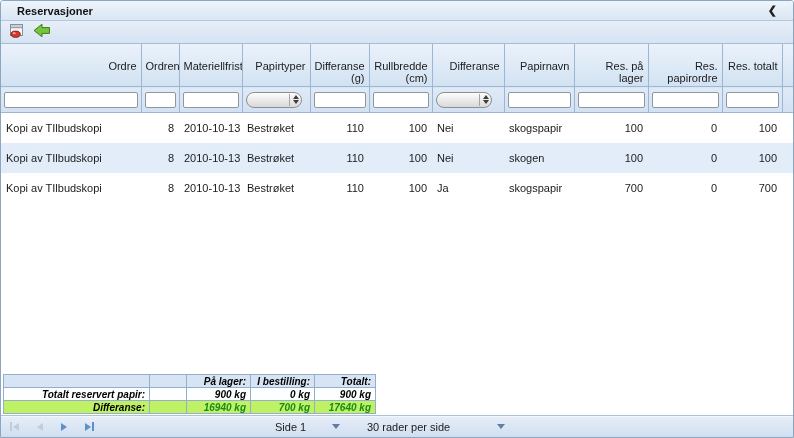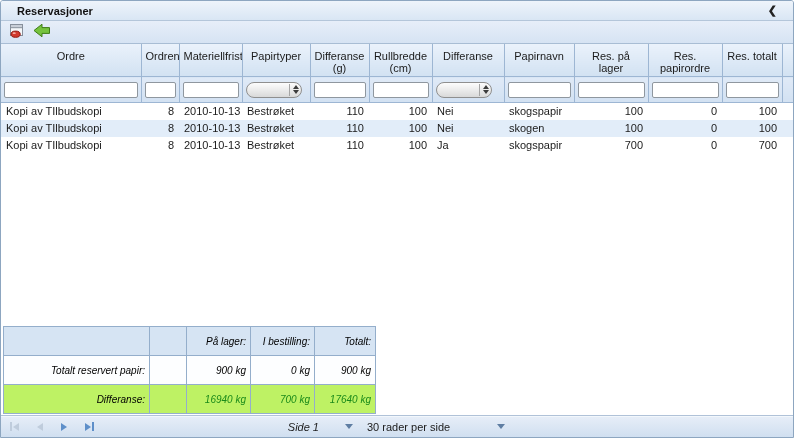--- a/index.html
+++ b/index.html
@@ -24,53 +24,53 @@
     border-bottom:1px solid #a8bdd4;
     display:flex; align-items:center; gap:7px; padding:0 7px;
   }
   .toolbtn { border:none; background:transparent; padding:0; margin:0; width:18px; height:17px; display:flex; align-items:center; justify-content:center; cursor:pointer; }
   
   .grid-area { flex:1 1 auto; position:relative; background:#fff; overflow:hidden; }
   table.grid { width:792px; table-layout:fixed; border-collapse:collapse; font-size:11px; color:#1b1b1b; }
   table.grid th {
     background:linear-gradient(#eaf2fb,#d2e2f2);
     border-right:1px solid #9db6d3; border-bottom:1px solid #9db6d3;
-    height:26px; vertical-align:top; padding:6px 4px 0 4px;
-    font-weight:normal; text-align:center; overflow:hidden; white-space:normal;
+    height:26px; vertical-align:top; padding:16px 4px 0 4px;
+    font-weight:normal; text-align:right; overflow:hidden; white-space:normal;
   }
   table.grid th.gut { border-right:none; }
   tr.filter-row td {
     background:linear-gradient(#e0eaf7,#d2e1f2);
     border-right:1px solid #9db6d3; border-bottom:1px solid #9db6d3;
     height:25px; padding:0 3px; vertical-align:middle; overflow:hidden;
   }
   tr.filter-row td.gut { border-right:none; }
   .flt { width:100%; box-sizing:border-box; height:16px; border:1px solid #8f979f; border-radius:2px; background:#fff; font-size:10px; padding:0 2px; }
   .pill {
     width:92%; max-width:56px; height:16px; box-sizing:border-box;
     border:1px solid #8f8f8f; border-radius:8px;
     background:linear-gradient(#fdfdfd,#d9d9d9);
     position:relative; cursor:pointer;
   }
   .pill-arrows { position:absolute; right:2px; top:1px; bottom:1px; display:flex; flex-direction:column; align-items:center; justify-content:center; gap:1px; border-left:1px solid #a5a5a5; padding-left:3px; }
   .spin-up { width:0; height:0; border-left:3px solid transparent; border-right:3px solid transparent; border-bottom:4px solid #3c3c3c; }
   .spin-dn { width:0; height:0; border-left:3px solid transparent; border-right:3px solid transparent; border-top:4px solid #3c3c3c; }
-  tbody.data tr { height:17px; }
+  tbody.data tr { height:30px; }
   tbody.data tr.alt td { background:#e2edf9; }
   tbody.data td { padding:1px 5px; white-space:nowrap; overflow:hidden; }
   .num { text-align:right; }
   
   table.summary {
     position:absolute; left:2px; bottom:1px;
     border-collapse:collapse; font-size:10px; font-style:italic; font-weight:bold; color:#000;
     table-layout:fixed; width:372px;
   }
   table.summary td, table.summary th {
-    border:1px solid #94aecb; height:12px; padding:8px 4px;
-    text-align:right; white-space:nowrap; overflow:hidden; font-weight:normal;
+    border:1px solid #94aecb; height:12px; padding:0 4px;
+    text-align:right; white-space:nowrap; overflow:hidden; font-weight:bold;
   }
   table.summary tr.shead td { background:#d6e4f3; }
   table.summary tr.r1 td { background:#e9f1f9; }
   table.summary tr.r2 td { background:#fdfeff; }
   table.summary tr.r3 td { background:#bef264; }
   table.summary tr.r3 td.val { color:#1a8a1a; }
   
   .pager {
     height:22px; flex:0 0 22px; box-sizing:border-box;
     background:linear-gradient(#e7eef8,#d0dfF0);
@@ -80,21 +80,21 @@
   .pager-nav { width:262px; display:flex; align-items:center; }
   .pgbtn { display:flex; align-items:center; gap:1px; padding:3px 9px; cursor:pointer; }
   .tri-l { width:0; height:0; border-top:4px solid transparent; border-bottom:4px solid transparent; border-right:6px solid #5e8fc9; }
   .tri-r { width:0; height:0; border-top:4px solid transparent; border-bottom:4px solid transparent; border-left:6px solid #5e8fc9; }
   .vbar { width:2px; height:9px; background:#5e8fc9; }
   .pgbtn.disabled .tri-l, .pgbtn.disabled .tri-r { border-right-color:#bfccdc; border-left-color:#bfccdc; }
   .pgbtn.disabled .vbar { background:#bfccdc; }
   .rows-info { flex:1; text-align:center; }
   .pager-sel { display:flex; align-items:center; cursor:pointer; }
   .caret { width:0; height:0; border-left:4px solid transparent; border-right:4px solid transparent; border-top:5px solid #5f7ea3; margin-left:26px; }
-  .sel-page { margin-left:12px; width:78px; justify-content:flex-end;font-style:italic; }
+  .sel-page { margin-left:12px; width:78px; justify-content:flex-start; }
   .sel-size { margin-left:14px; width:138px; justify-content:space-between; }
 </style>
 </head>
 <body>
 
 <div class="window">
 
   <div class="titlebar">
     <span>Reservasjoner</span>
     <span class="collapse">❮</span>

